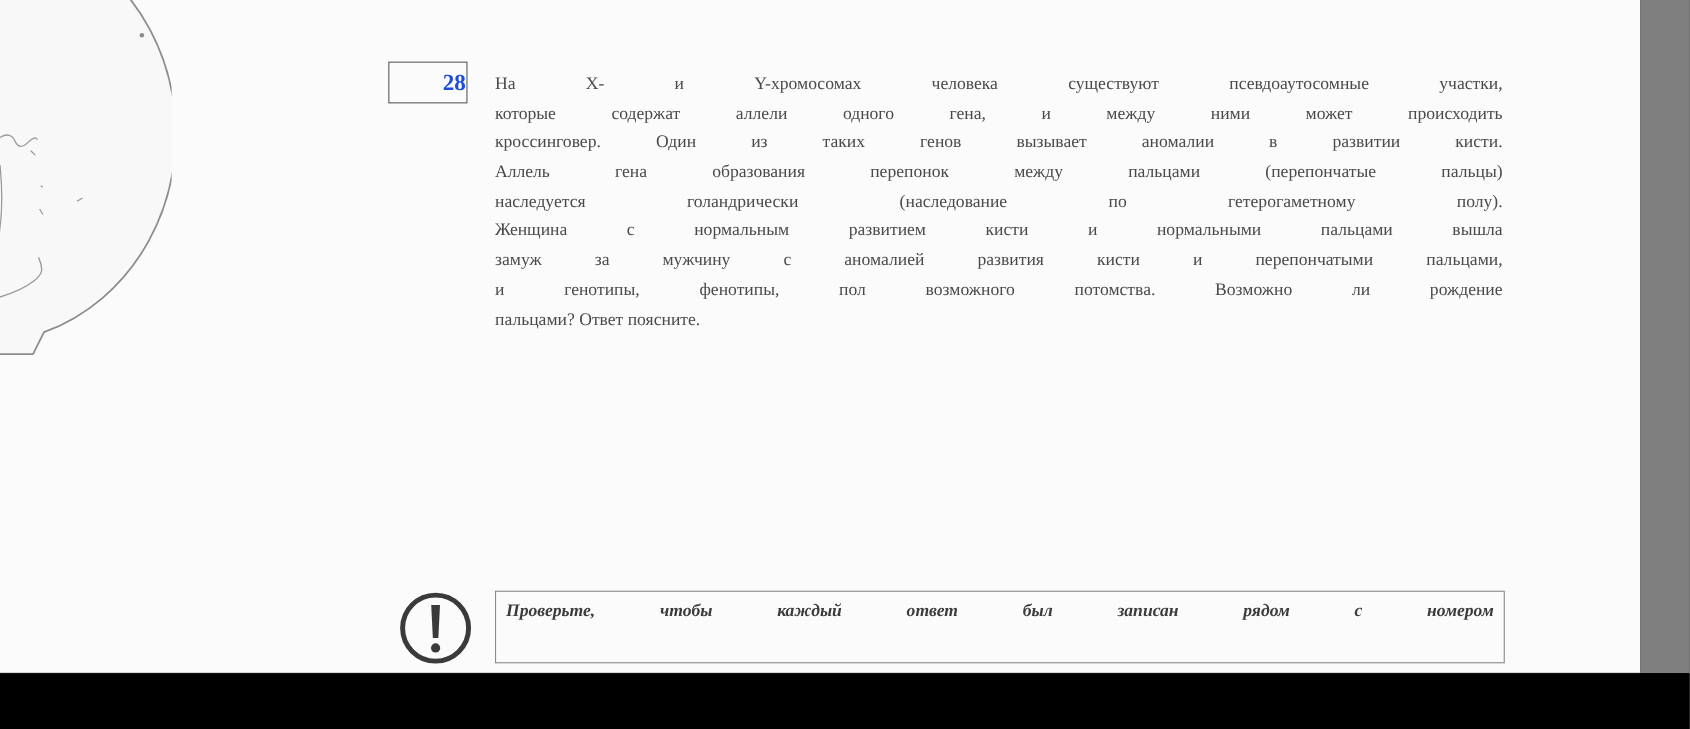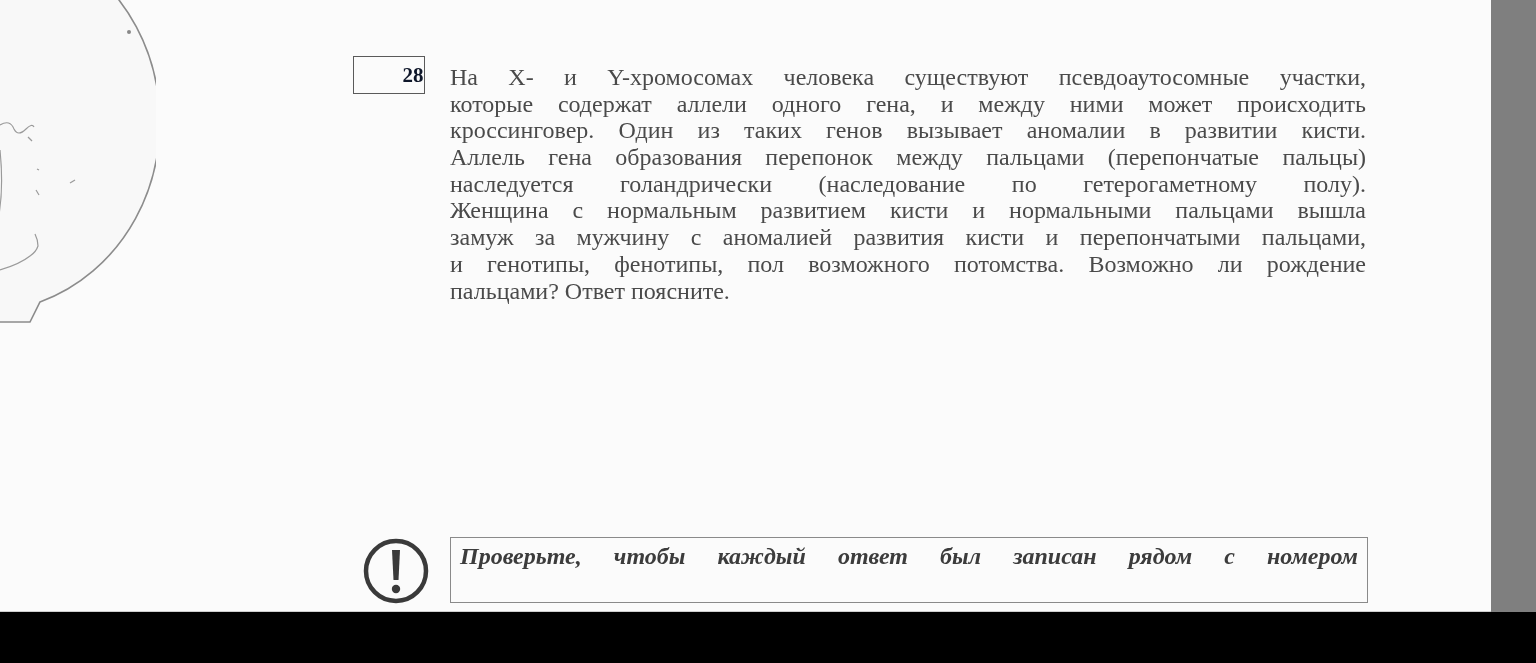--- a/index.html
+++ b/index.html
@@ -21,39 +21,39 @@
       position: absolute; left: 0; top: 612px; width: 1536px; height: 51px;
       background: #000000;
     }
     .globe {
       position: absolute; left: -200px; top: -70px; width: 356px; height: 394px;
     }
     .task-number {
       position: absolute; left: 353px; top: 56px; width: 72px; height: 38px;
       border: 1.5px solid #5a5a5a; box-sizing: border-box;
       display: flex; align-items: center; justify-content: center;
-      font-weight: bold; font-size: 21px; color: #0f172a; padding-left: 48px;
+      font-weight: bold; font-size: 21px; color: #1d4ed8; padding-left: 48px;
     }
     .task-text {
       position: absolute; left: 450px; top: 64px; width: 916px;
-      font-size: 24px; line-height: 26.7px; color: #4a4a4a;
+      font-size: 16px; line-height: 26.7px; color: #4a4a4a;
     }
     .task-text .line {
       display: block; text-align: justify; text-align-last: justify;
       white-space: nowrap; height: 26.7px;
     }
     .task-text .line.last { text-align-last: left; }
     .warn-icon {
       position: absolute; left: 361px; top: 536px; width: 70px; height: 70px;
     }
     .warn-box {
       position: absolute; left: 450px; top: 537px; width: 918px; height: 66px;
       border: 1.5px solid #8a8a8a; box-sizing: border-box;
       padding: 4px 9px 0 9px;
-      font-style: italic; font-weight: bold; font-size: 24px; line-height: 28px;
+      font-style: italic; font-weight: bold; font-size: 16px; line-height: 28px;
       color: #3c3c3c;
     }
     .warn-box .line { display: block; white-space: nowrap; }
     .warn-box .line.justify { text-align: justify; text-align-last: justify; }
   </style>
 </head>
 <body>
 
 <div class="page">
 

